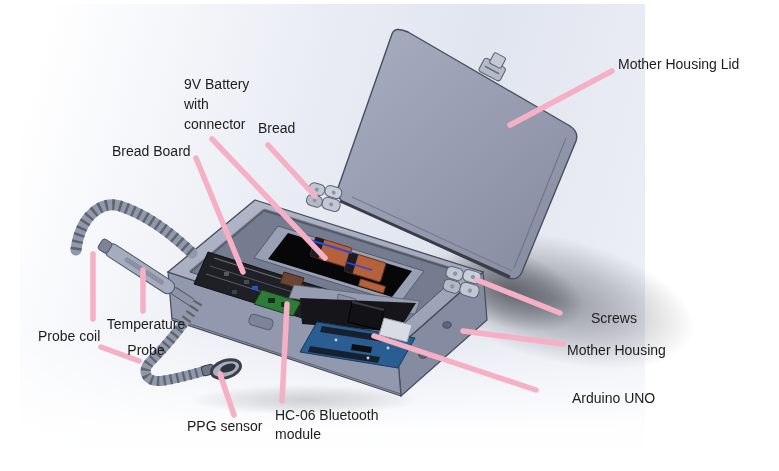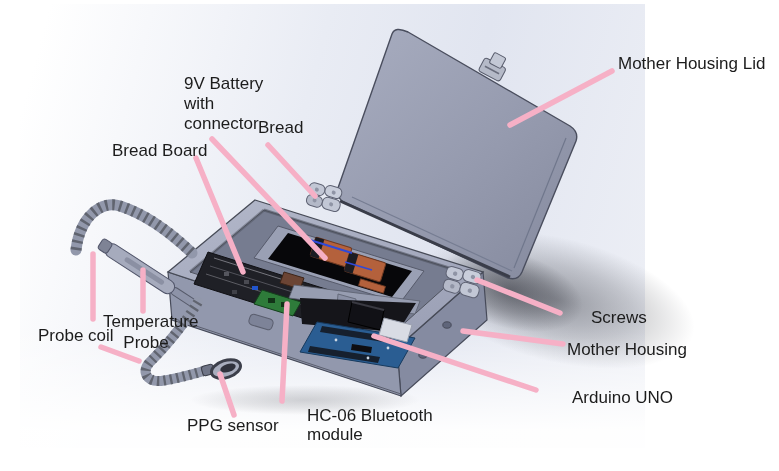--- a/index.html
+++ b/index.html
@@ -6,25 +6,25 @@
   body{width:779px;height:471px;position:relative;overflow:hidden;
        font-family:"Liberation Sans", sans-serif;}
   .viewport{
     position:absolute;left:20px;top:4px;width:625px;height:444px;
     background:
       linear-gradient(to bottom, rgba(255,255,255,0) 72%, rgba(255,255,255,.95) 96%),
       linear-gradient(105deg, #ffffff 4%, #e9ecf4 42%, #e1e5f0 64%, #eef0f6 100%);
   }
   svg.scene{position:absolute;left:0;top:0;}
   .label{
-    position:absolute;color:#1c1c1c;font-size:17px;line-height:20px;
+    position:absolute;color:#1c1c1c;font-size:14px;line-height:20px;
     white-space:pre-line;letter-spacing:0px;
   }
-  .lh19{line-height:19px;margin-left:32px;}
-  .lh18{line-height:21px;}
+  .lh19{line-height:19px;}
+  .lh18{line-height:26px;}
   .ctr{text-align:center;}
 </style>
 </head>
 <body>
 
 <div class="viewport"></div>
 
 <svg class="scene" width="779" height="471" viewBox="0 0 779 471">
   <defs>
     <radialGradient id="shadowGrad" cx="50%" cy="50%" r="50%">

